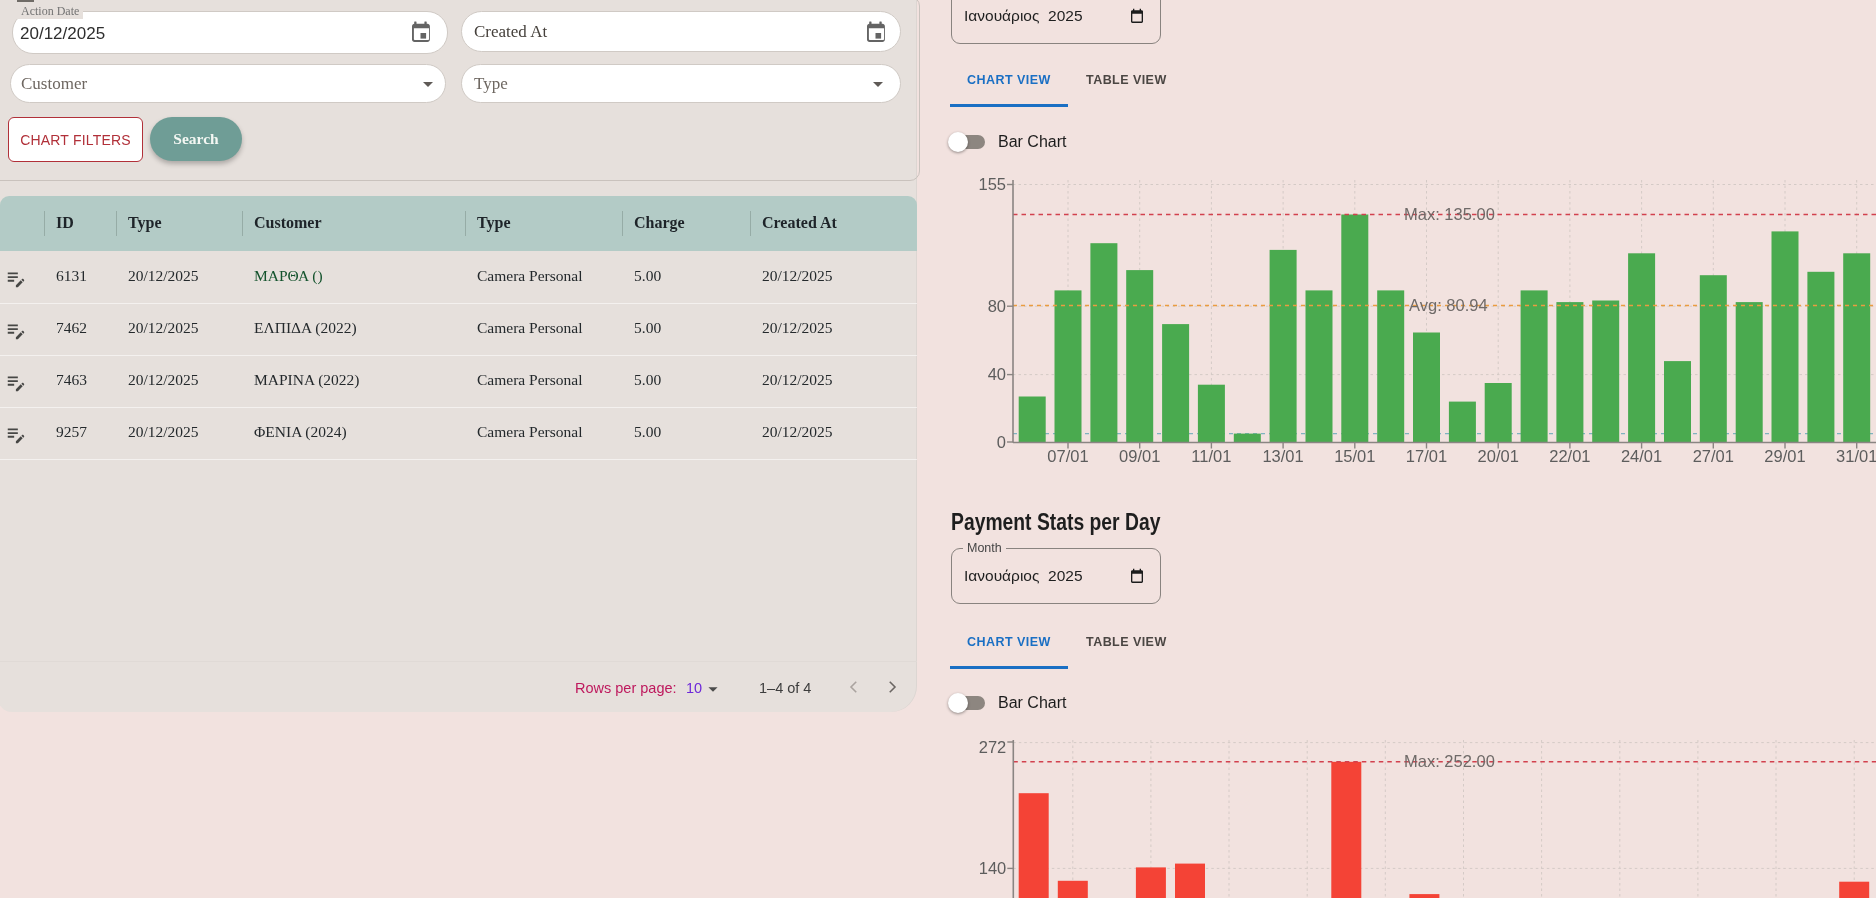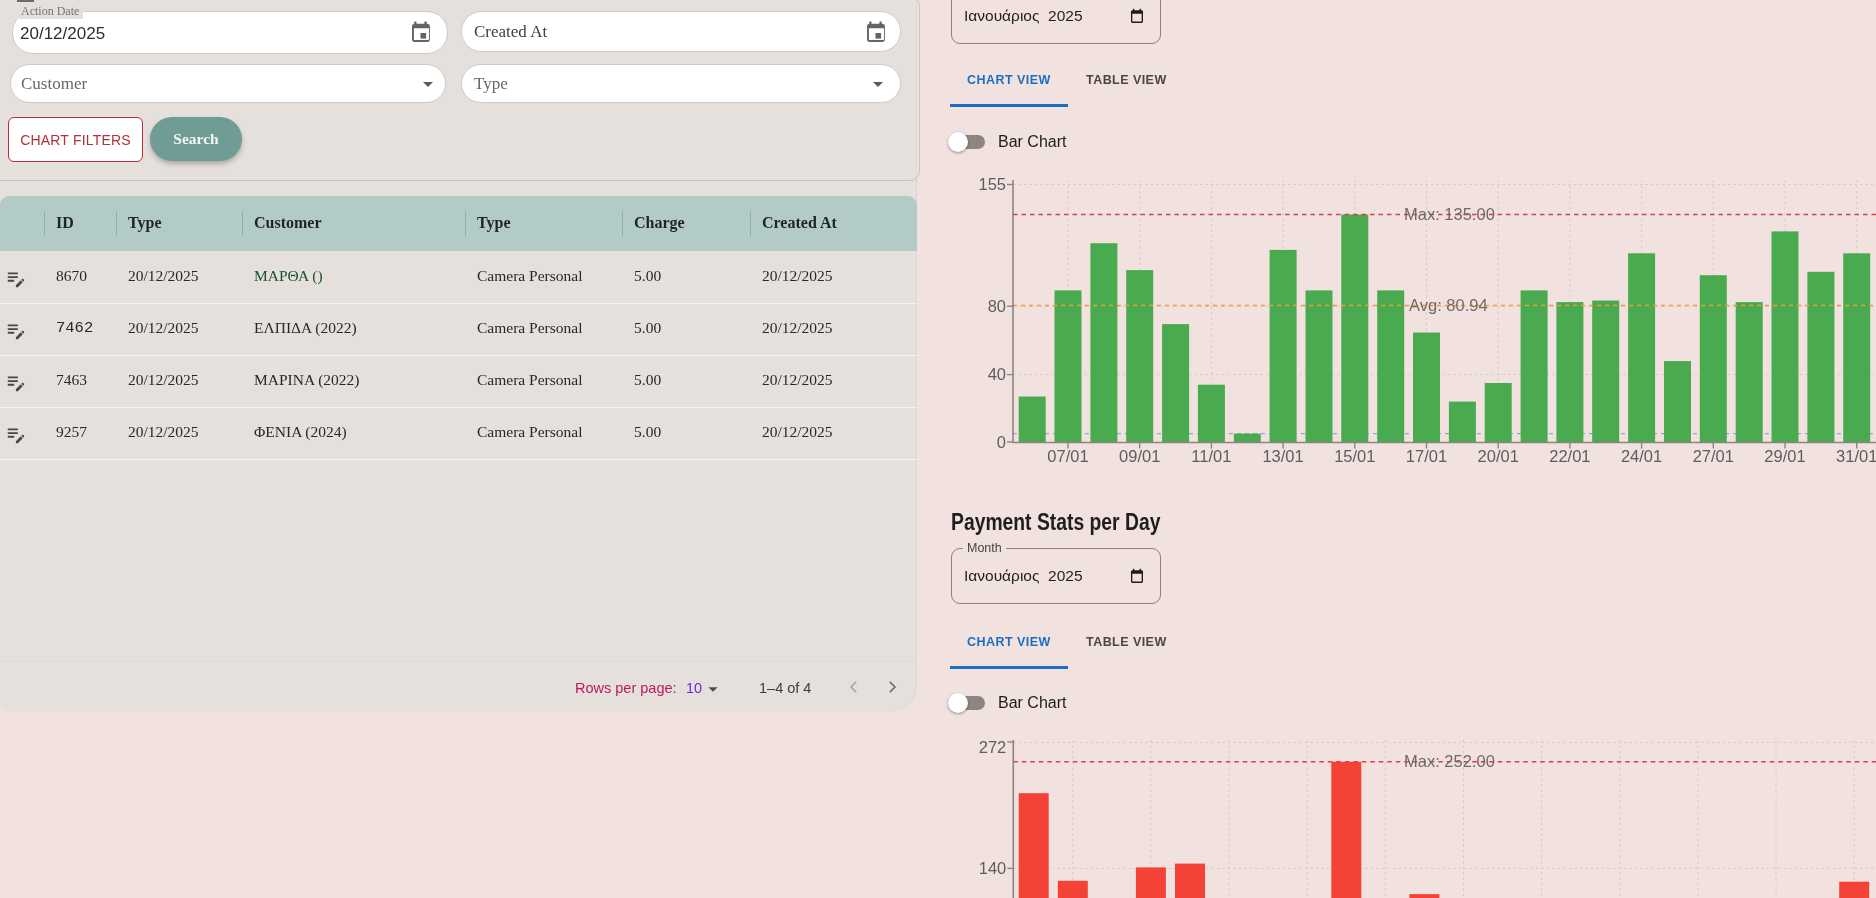--- a/index.html
+++ b/index.html
@@ -64,31 +64,31 @@
 <div class="abs" style="left:56px; top:214px; font-size:16px; font-weight:bold; color:#1e2429;">ID</div>
 <div class="abs" style="left:128px; top:214px; font-size:16px; font-weight:bold; color:#1e2429;">Type</div>
 <div class="abs" style="left:254px; top:214px; font-size:16px; font-weight:bold; color:#1e2429;">Customer</div>
 <div class="abs" style="left:477px; top:214px; font-size:16px; font-weight:bold; color:#1e2429;">Type</div>
 <div class="abs" style="left:634px; top:214px; font-size:16px; font-weight:bold; color:#1e2429;text-align:center;">Charge</div>
 <div class="abs" style="left:762px; top:214px; font-size:16px; font-weight:bold; color:#1e2429;">Created At</div>
 <div class="abs" style="left:0; top:251px; width:917px; height:52px; border-bottom:1px solid rgba(255,255,255,.55);"></div>
 <div class="abs" style="left:5px; top:267px;"><svg width="22" height="22" viewBox="0 0 24 24" fill="#474745">
       <path d="M3 10h11v2H3v-2zm0-4h11v2H3V6zm0 8h7v2H3v-2zm17.01-.87 .71.71c.39.39.39 1.02 0 1.41l-.71.71-2.12-2.12.71-.71c.39-.39 1.02-.39 1.41 0zm-2.83 1.42 2.12 2.12-5.3 5.3H11.88v-2.12l5.3-5.3z"></path>
     </svg></div>
-<div class="abs" style="left:56px; top:267px; font-size:15.5px; color:#24292c;">8670</div>
+<div class="abs" style="left:56px; top:267px; font-size:15.5px; color:#24292c;">6131</div>
 <div class="abs" style="left:128px; top:267px; font-size:15.5px; color:#24292c;">20/12/2025</div>
 <div class="abs" style="left:254px; top:267px; font-size:15.5px; color:#14532d;">ΜΑΡΘΑ ()</div>
 <div class="abs" style="left:477px; top:267px; font-size:15.5px; color:#24292c;">Camera Personal</div>
 <div class="abs" style="left:634px; top:267px; font-size:15.5px; color:#24292c;">5.00</div>
 <div class="abs" style="left:762px; top:267px; font-size:15.5px; color:#24292c;">20/12/2025</div>
 <div class="abs" style="left:0; top:303px; width:917px; height:52px; border-bottom:1px solid rgba(255,255,255,.55);"></div>
 <div class="abs" style="left:5px; top:319px;"><svg width="22" height="22" viewBox="0 0 24 24" fill="#474745">
       <path d="M3 10h11v2H3v-2zm0-4h11v2H3V6zm0 8h7v2H3v-2zm17.01-.87 .71.71c.39.39.39 1.02 0 1.41l-.71.71-2.12-2.12.71-.71c.39-.39 1.02-.39 1.41 0zm-2.83 1.42 2.12 2.12-5.3 5.3H11.88v-2.12l5.3-5.3z"></path>
     </svg></div>
-<div class="abs" style="left:56px; top:319px; font-size:15.5px; color:#24292c;font-family:Liberation Mono, monospace;">7462</div>
+<div class="abs" style="left:56px; top:319px; font-size:15.5px; color:#24292c;">7462</div>
 <div class="abs" style="left:128px; top:319px; font-size:15.5px; color:#24292c;">20/12/2025</div>
 <div class="abs" style="left:254px; top:319px; font-size:15.5px; color:#24292c;">ΕΛΠΙΔΑ (2022)</div>
 <div class="abs" style="left:477px; top:319px; font-size:15.5px; color:#24292c;">Camera Personal</div>
 <div class="abs" style="left:634px; top:319px; font-size:15.5px; color:#24292c;">5.00</div>
 <div class="abs" style="left:762px; top:319px; font-size:15.5px; color:#24292c;">20/12/2025</div>
 <div class="abs" style="left:0; top:355px; width:917px; height:52px; border-bottom:1px solid rgba(255,255,255,.55);"></div>
 <div class="abs" style="left:5px; top:371px;"><svg width="22" height="22" viewBox="0 0 24 24" fill="#474745">
       <path d="M3 10h11v2H3v-2zm0-4h11v2H3V6zm0 8h7v2H3v-2zm17.01-.87 .71.71c.39.39.39 1.02 0 1.41l-.71.71-2.12-2.12.71-.71c.39-.39 1.02-.39 1.41 0zm-2.83 1.42 2.12 2.12-5.3 5.3H11.88v-2.12l5.3-5.3z"></path>
     </svg></div>
 <div class="abs" style="left:56px; top:371px; font-size:15.5px; color:#24292c;">7463</div>

